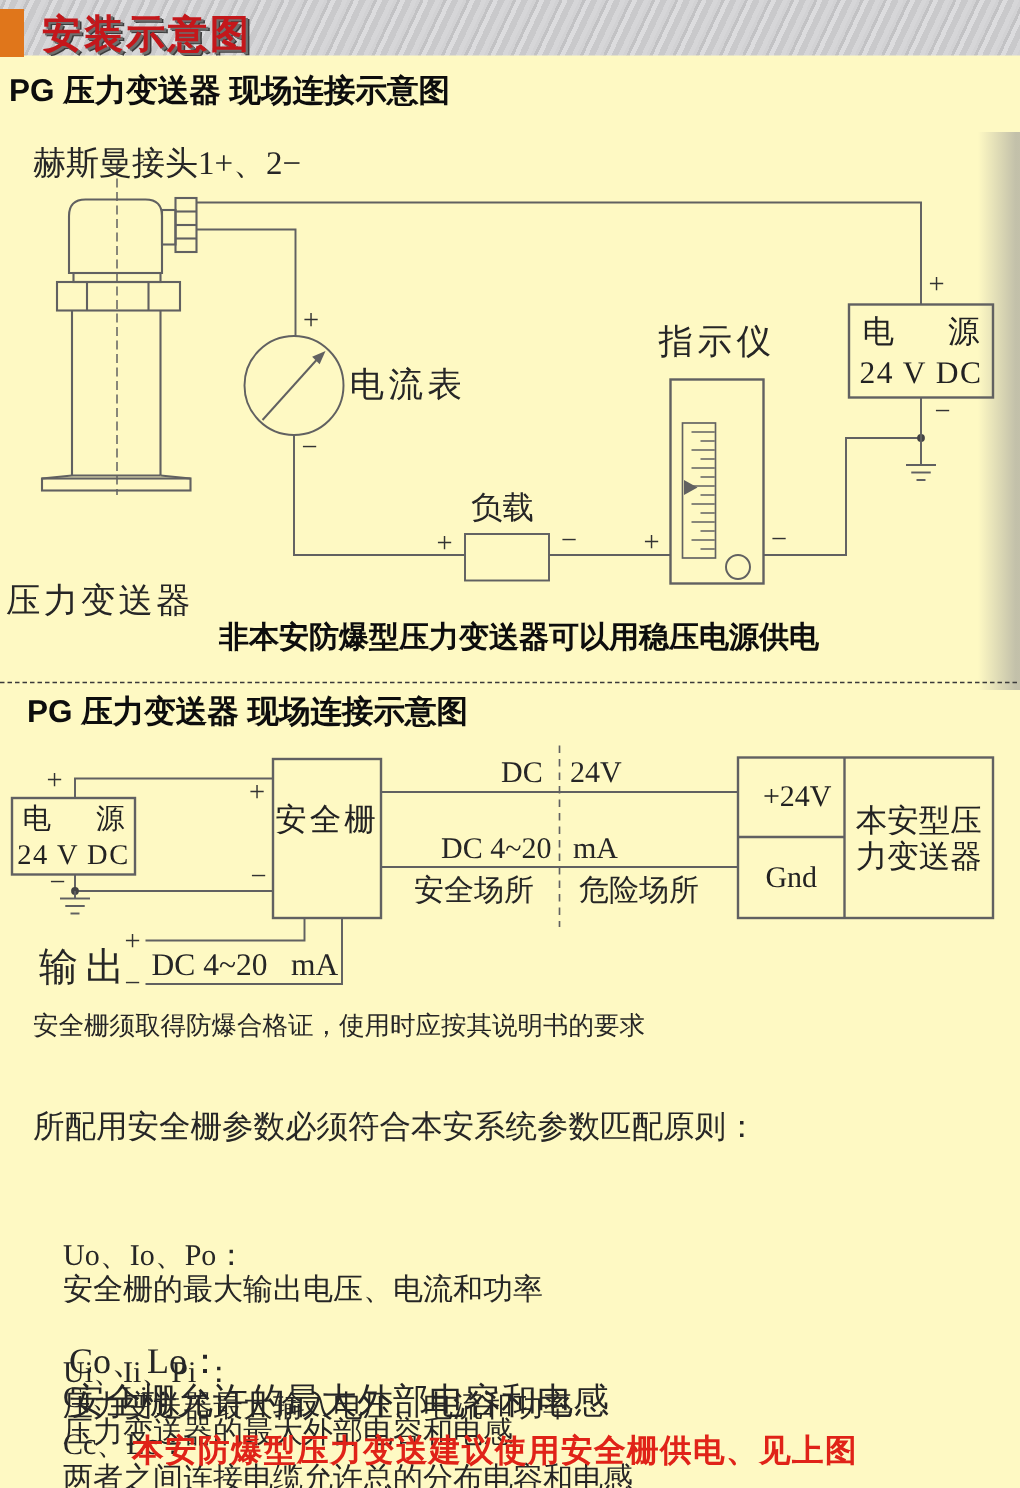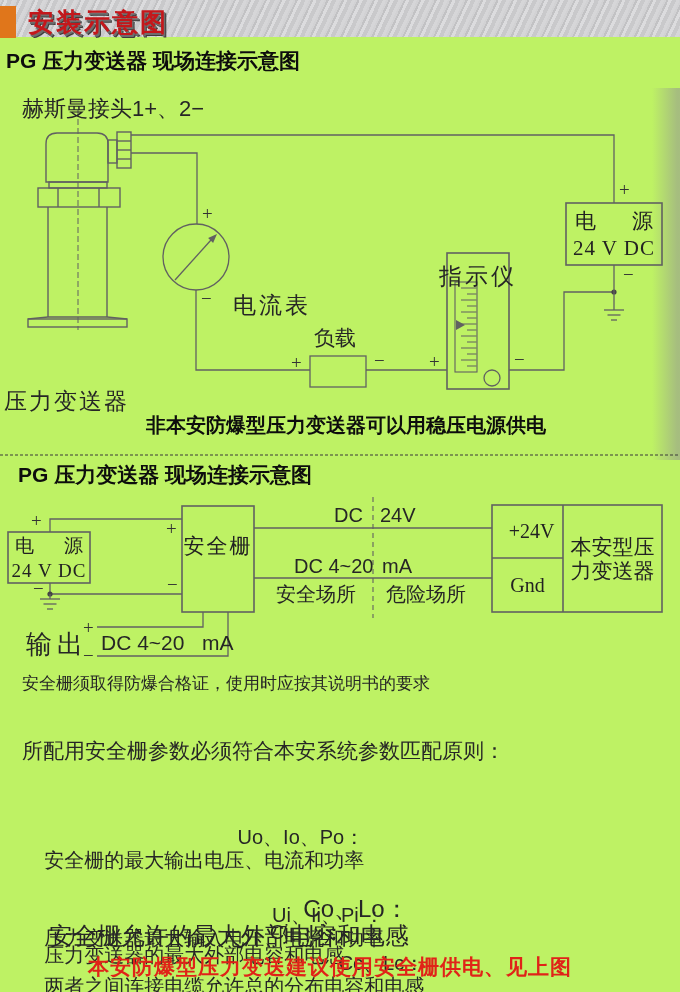--- a/index.html
+++ b/index.html
@@ -1,32 +1,32 @@
 <!DOCTYPE html>
 <html lang="zh"><head>
 <meta charset="utf-8">
 <style>
   html,body{margin:0;padding:0;background:#ffffff;}
-  .page{position:relative;width:680px;height:992px;background:#bef264;overflow:hidden;
+  .page{position:relative;width:680px;height:992px;background:#fef9c3;overflow:hidden;
         font-family:"Liberation Sans","DejaVu Sans",sans-serif;}
   
   .hdr{position:absolute;left:0;top:2;width:680px;height:37px;
        background:repeating-linear-gradient(115deg,#d2d2d4 0 2px,#c2c2c4 2px 4px,#dcdcde 4px 7px,#c9c9cb 7px 11px,#d6d6d8 11px 14px);}
   .hdr-accent{position:absolute;left:0;top:6px;width:16px;height:32px;background:#e0761b;}
   .hdr-title{position:absolute;left:28px;top:5px;font-size:26px;font-weight:bold;color:#c4171b;
              letter-spacing:2px;text-shadow:1.5px 1.5px 0 #6e6e6e,2.5px 2.5px 0 #3c3c3c;}
   .right-shade{position:absolute;left:652px;top:88px;width:28px;height:372px;
                background:linear-gradient(to right,rgba(150,150,152,0) 0%,rgba(146,146,149,0.55) 90%);}
   
   .lb{position:absolute;white-space:pre;color:#262626;line-height:1.15;}
-  .serif{font-family:Liberation Sans, sans-serif;text-align:right;}
+  .serif{font-family:Liberation Serif, serif;}
   .bold{font-weight:bold;color:#0d0d0d;}
   .sign{font-family:"Liberation Serif","DejaVu Serif",serif;font-size:19px;color:#333;}
   .sp2{letter-spacing:2px;}
-  .sp3{letter-spacing:3px;margin-top:48px;}
+  .sp3{letter-spacing:3px;}
   
   .pbox{position:absolute;display:flex;flex-direction:column;justify-content:center;gap:1px;
         font-family:"Liberation Serif","DejaVu Serif",serif;color:#222;}
   .prow{display:flex;justify-content:space-between;padding:0 9px;}
   .pcen{text-align:center;letter-spacing:1px;}
   .cbox{position:absolute;display:flex;align-items:center;justify-content:center;
         font-family:"Liberation Serif","DejaVu Serif",serif;color:#222;text-align:center;}
   .art{position:absolute;left:0;top:0;}
   .def-term{display:inline-block;width:158px;}
   .warning{position:absolute;left:0;top:953px;width:660px;text-align:center;

